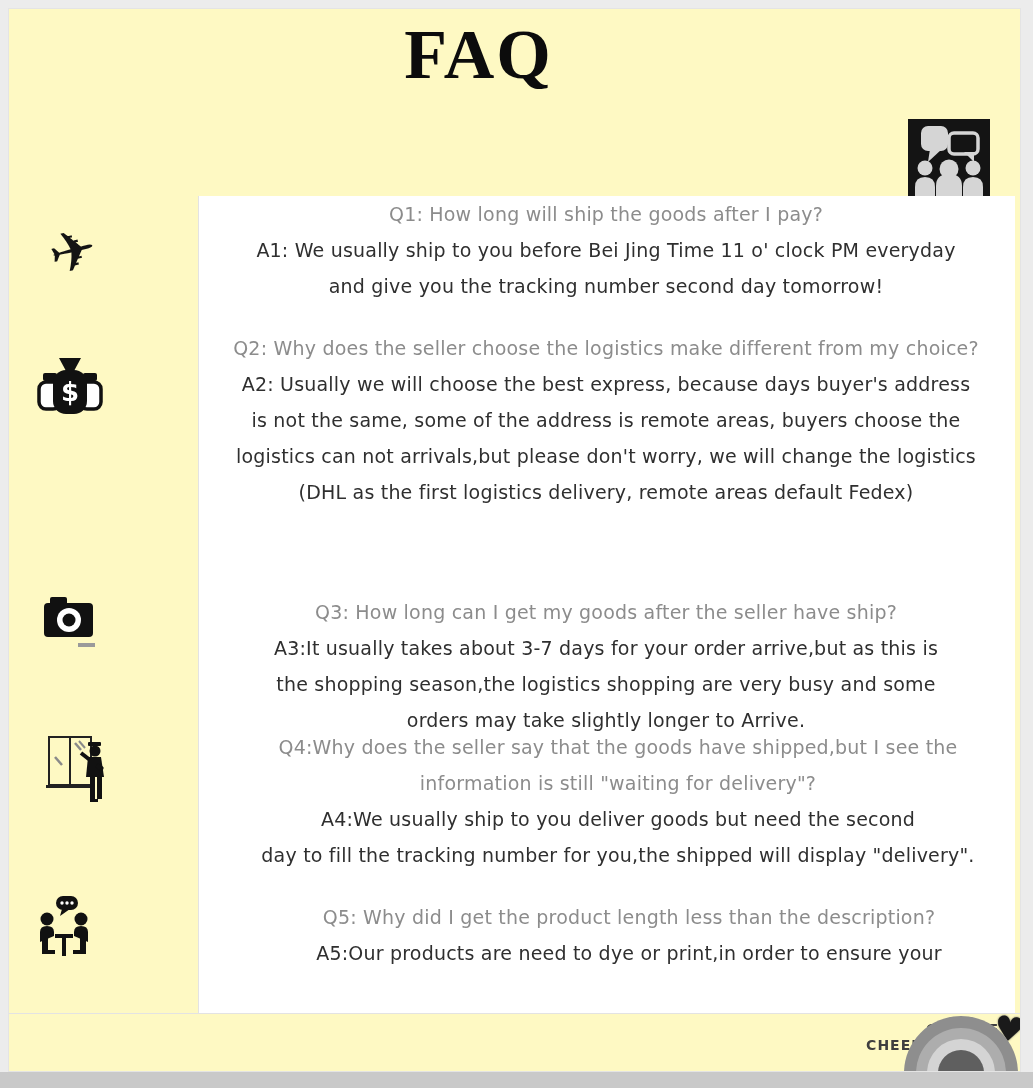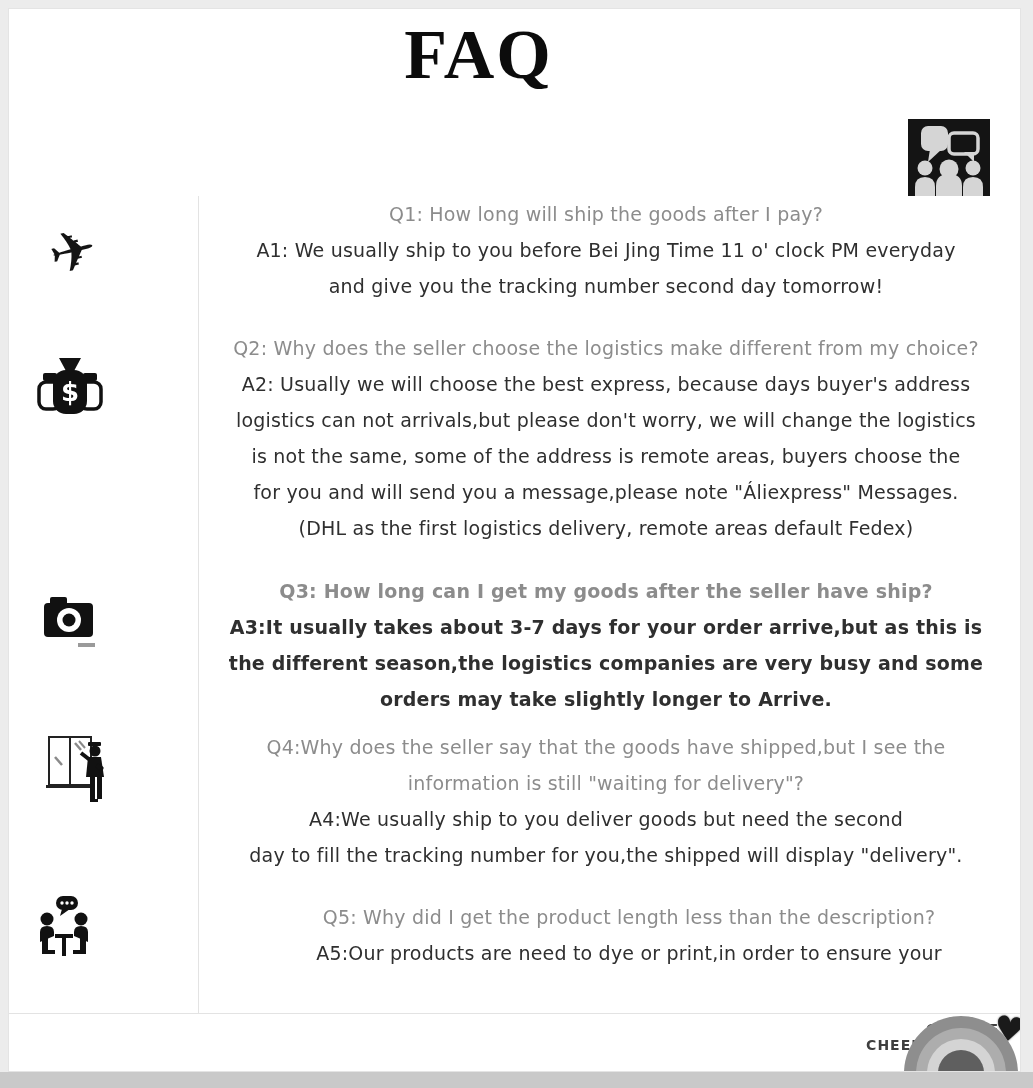--- a/index.html
+++ b/index.html
@@ -4,42 +4,42 @@
 <style>
   html,body{margin:0;padding:0;}
   body{
     width:1033px;height:1088px;position:relative;
     background:#ececec;
     font-family:"DejaVu Sans",sans-serif;
     overflow:hidden;
   }
   .card{
     position:absolute;left:8px;top:8px;width:1013px;height:1064px;
-    background:#ffffff;border:1px solid #e4e4e4;box-sizing:border-box;
+    background:#fef9c3;border:1px solid #e4e4e4;box-sizing:border-box;
     overflow:hidden;
   }
   .page-title{
     position:absolute;left:0;top:6px;width:100%;text-align:center;
     transform:translateX(-36px);
     font-family:"Liberation Serif","DejaVu Serif",serif;
     font-weight:bold;font-size:70px;color:#0c0c0c;letter-spacing:2px;
   }
   
   .qa-panel{
     position:absolute;left:189px;top:187px;width:816px;height:817px;
     border-left:1px solid #e3e3e3;background:#fff;
   }
   .bottom-rule{
     position:absolute;left:0;top:1004px;width:100%;height:1px;background:#e3e3e3;
   }
   .qa-block{position:absolute;left:189px;width:816px;text-align:center;}
   .q-line,.a-line{line-height:36px;font-size:19px;letter-spacing:0.2px;white-space:nowrap;}
   .q-line{color:#8c8c8c;}
   .a-line{color:#2f2f2f;}
-  .b0{top:187px;} .b1{top:321px;} .b2{top:564px;font-weight:bold;} .b3{top:720px;} .b4{top:890px;margin-left:23px;}
+  .b0{top:187px;} .b1{top:321px;} .b2{top:585px;} .b3{top:720px;padding-left:12px;} .b4{top:890px;margin-left:23px;}
   
   .row-icon{position:absolute;}
   .i-plane{left:22px;top:208px;width:84px;height:70px;font-size:56px;color:#141414;
            transform:rotate(-14deg);text-align:center;line-height:70px;}
   .i-money{left:27px;top:347px;}
   .i-camera{left:32px;top:585px;}
   .i-window{left:37px;top:720px;}
   .i-chat{left:25px;top:885px;}
   .i-group{position:absolute;left:899px;top:110px;}
   
@@ -153,30 +153,29 @@
 
   <div class="qa-block b0">
     <div class="q-line">Q1: How long will ship the goods after I pay?</div>
     <div class="a-line">A1: We usually ship to you before Bei Jing Time 11 o' clock PM everyday</div>
     <div class="a-line">and give you the tracking number second day tomorrow!</div>
   </div>
 
   <div class="qa-block b1">
     <div class="q-line">Q2: Why does the seller choose the logistics make different from my choice?</div>
     <div class="a-line">A2: Usually we will choose the best express, because days buyer's address</div>
+    <div class="a-line">is not the same, some of the address is remote areas, buyers choose the</div>
     <div class="a-line">logistics can not arrivals,but please don't worry, we will change the logistics</div>
-    <div class="a-line">is not the same, some of the address is remote areas, buyers choose the</div>
-    <div class="a-line">for you and will send you a message,please note "Áliexpress" Messages.</div>
     <div class="a-line">(DHL as the first logistics delivery, remote areas default Fedex)</div>
   </div>
 
   <div class="qa-block b2">
     <div class="q-line">Q3: How long can I get my goods after the seller have ship?</div>
     <div class="a-line">A3:It usually takes about 3-7 days for your order arrive,but as this is</div>
-    <div class="a-line">the different season,the logistics companies are very busy and some</div>
+    <div class="a-line">the shopping season,the logistics shopping are very busy and some</div>
     <div class="a-line">orders may take slightly longer to Arrive.</div>
   </div>
 
   <div class="qa-block b3">
     <div class="q-line">Q4:Why does the seller say that the goods have shipped,but I see the</div>
     <div class="q-line">information is still "waiting for delivery"?</div>
     <div class="a-line">A4:We usually ship to you deliver goods but need the second</div>
     <div class="a-line">day to fill the tracking number for you,the shipped will display "delivery".</div>
   </div>
 

